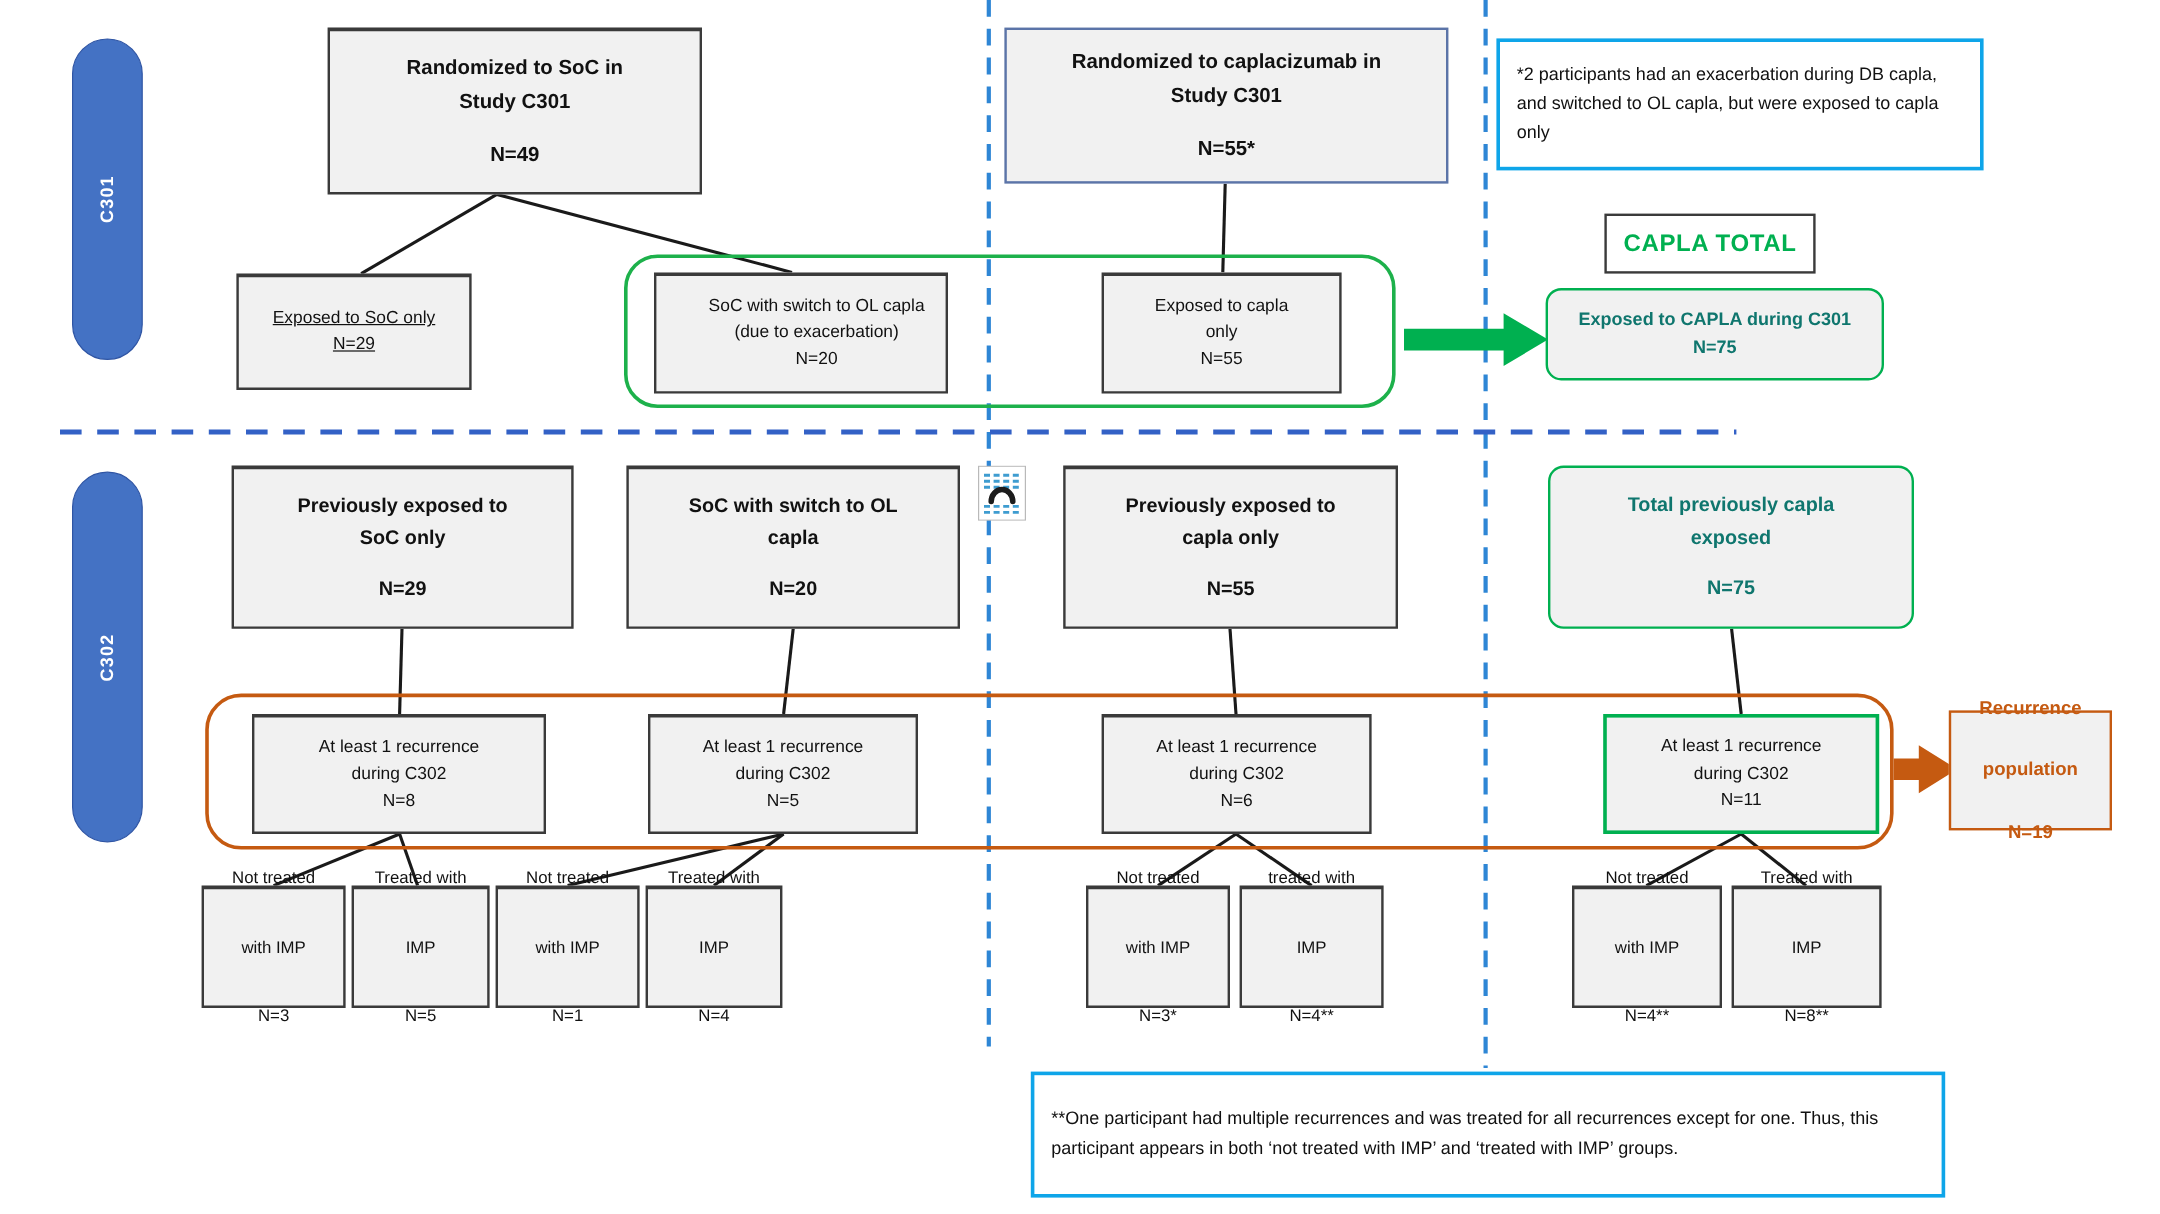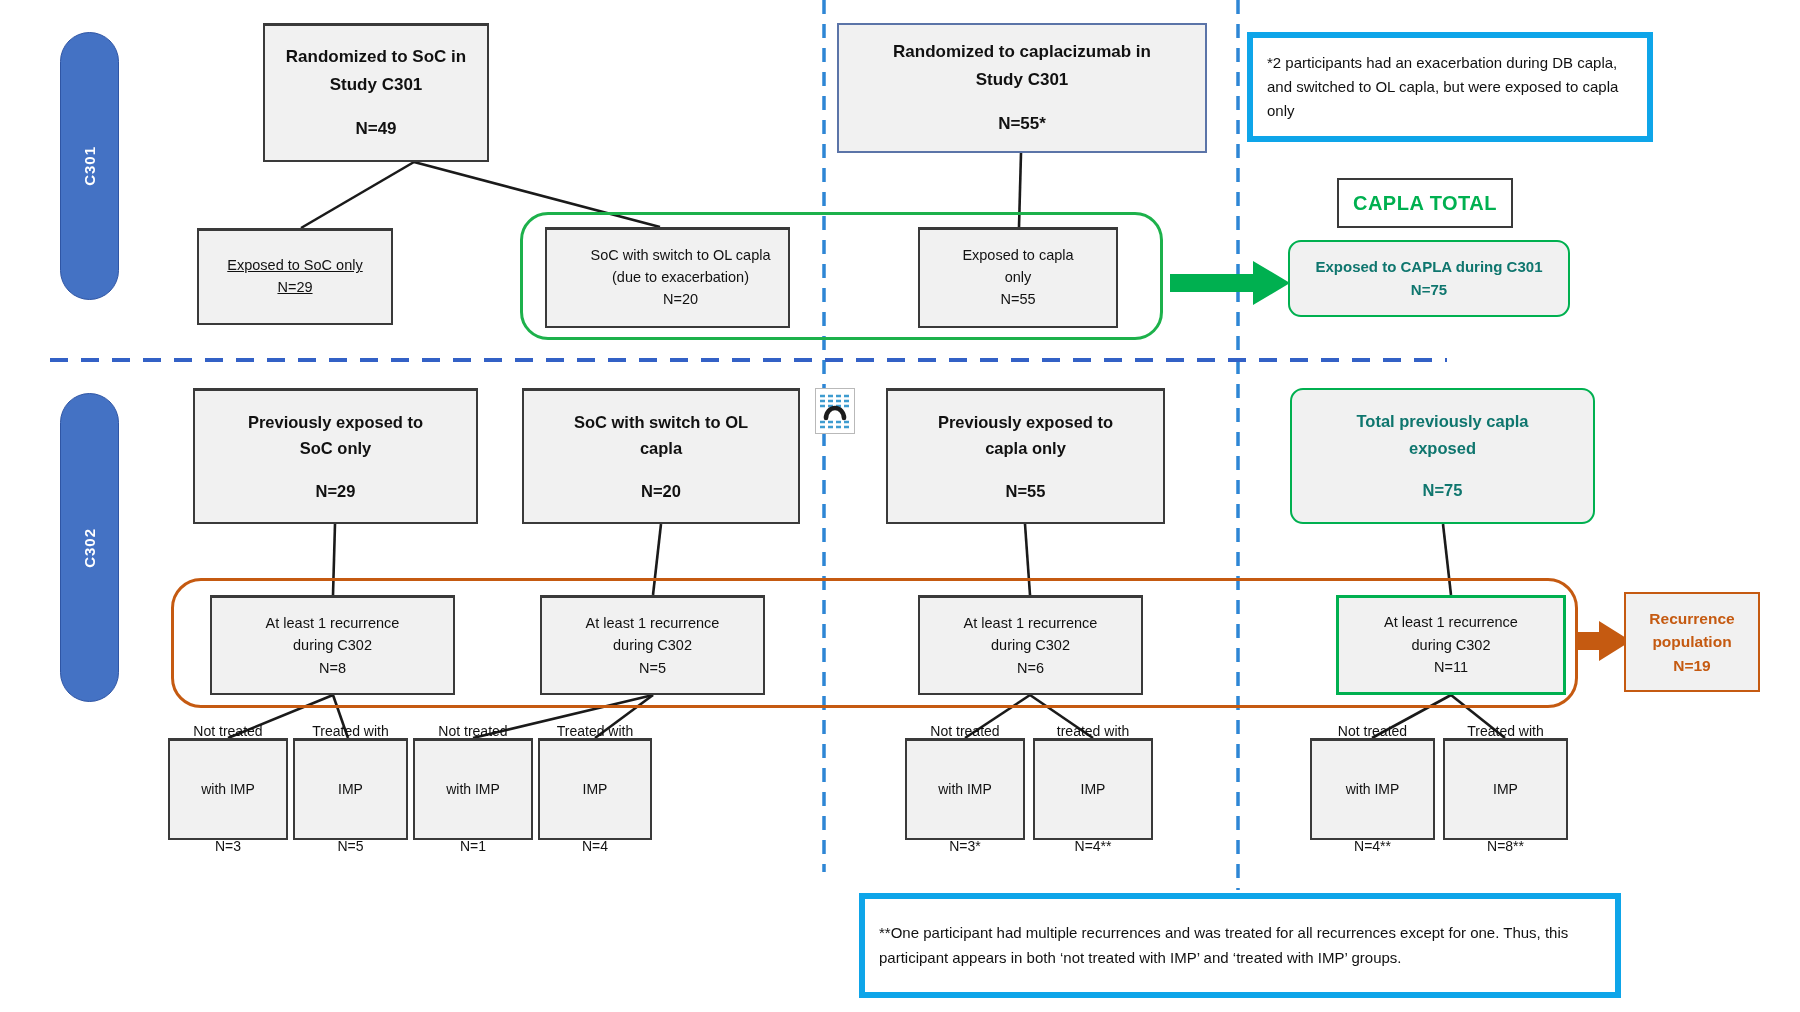--- a/index.html
+++ b/index.html
@@ -18,24 +18,24 @@
     text-align:center;line-height:1.5;font-size:14.5px;
   }
   .node .ln{display:block;}
   .node .ngap{margin-top:16px;}
   .head{font-weight:bold;font-size:17px;line-height:1.65;}
   .head2{font-weight:bold;font-size:16.5px;line-height:1.6;}
   .blue-border{border-color:#5B74A8;border-top-width:2px;}
   .green-border{border:2.5px solid #00B050;}
   .green-text{color:#0f766e;border-radius:13px;}
   .orange-border{border:2.5px solid #C55A11;}
-  .orange-text{color:#C55A11;font-weight:bold;}
+  .orange-text{color:#C55A11;font-weight:bold;gap:28px;}
   .note{
     position:absolute;box-sizing:border-box;z-index:3;background:#ffffff;
-    border:6px solid #0ea5e9;text-align:left;font-size:15px;line-height:1.62;
+    border:3px solid #0ea5e9;text-align:left;font-size:15px;line-height:1.62;
     padding:9px 14px;display:flex;align-items:center;
   }
   .pill{
     position:absolute;z-index:3;background:#4472C4;border:1px solid #2f55a4;border-radius:30px;
     display:flex;align-items:center;justify-content:center;
   }
   .pill span{
     writing-mode:vertical-rl;transform:rotate(180deg);
     color:#fff;font-weight:bold;font-size:15px;letter-spacing:1px;
   }
@@ -88,21 +88,21 @@
   <div class="pill" style="left:60px;top:32px;width:57px;height:266px;">
     <span>C301</span>
   </div>
   <div class="pill" style="left:60px;top:393px;width:57px;height:307px;">
     <span>C302</span>
   </div>
 
   <div class="container-frame green-frame" style="left:520px;top:212px;width:643px;height:128px;"></div>
   <div class="container-frame orange-frame" style="left:171px;top:578px;width:1407px;height:130px;"></div>
 
-  <div class="node head" style="left:263px;top:23px;width:226px;height:139px;">
+  <div class="node head" style="left:273px;top:23px;width:312px;height:139px;">
     <span class="ln">Randomized to SoC in</span>
     <span class="ln">Study C301</span>
     <span class="ln ngap">N=49</span>
   </div>
 
   <div class="node head blue-border" style="left:837px;top:23px;width:370px;height:130px;">
     <span class="ln">Randomized to caplacizumab in</span>
     <span class="ln">Study C301</span>
     <span class="ln ngap">N=55*</span>
   </div>

